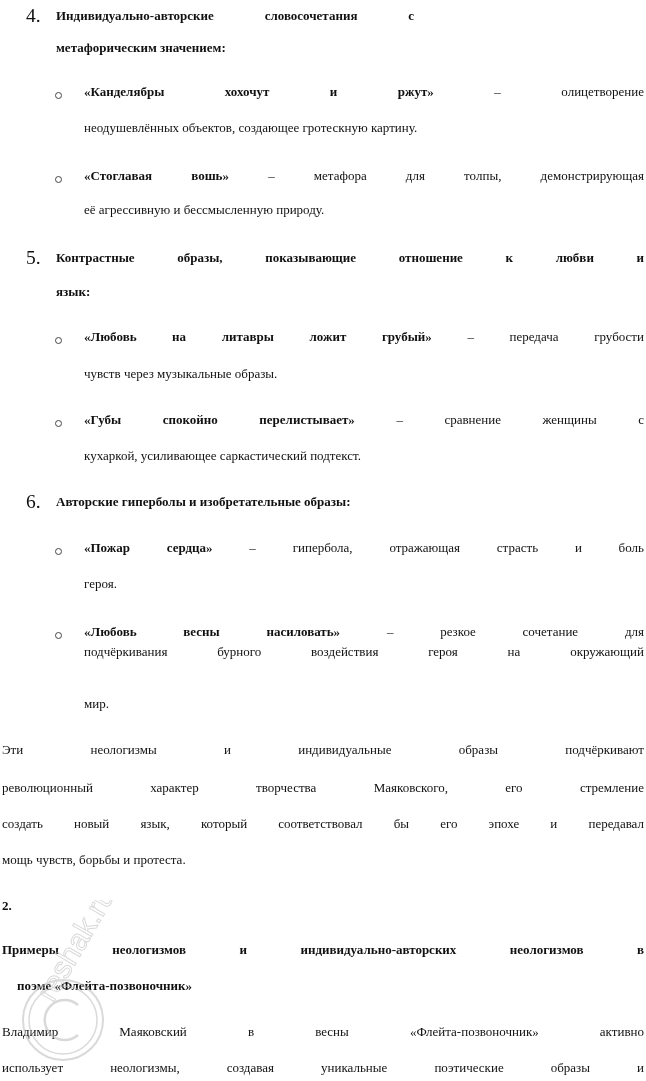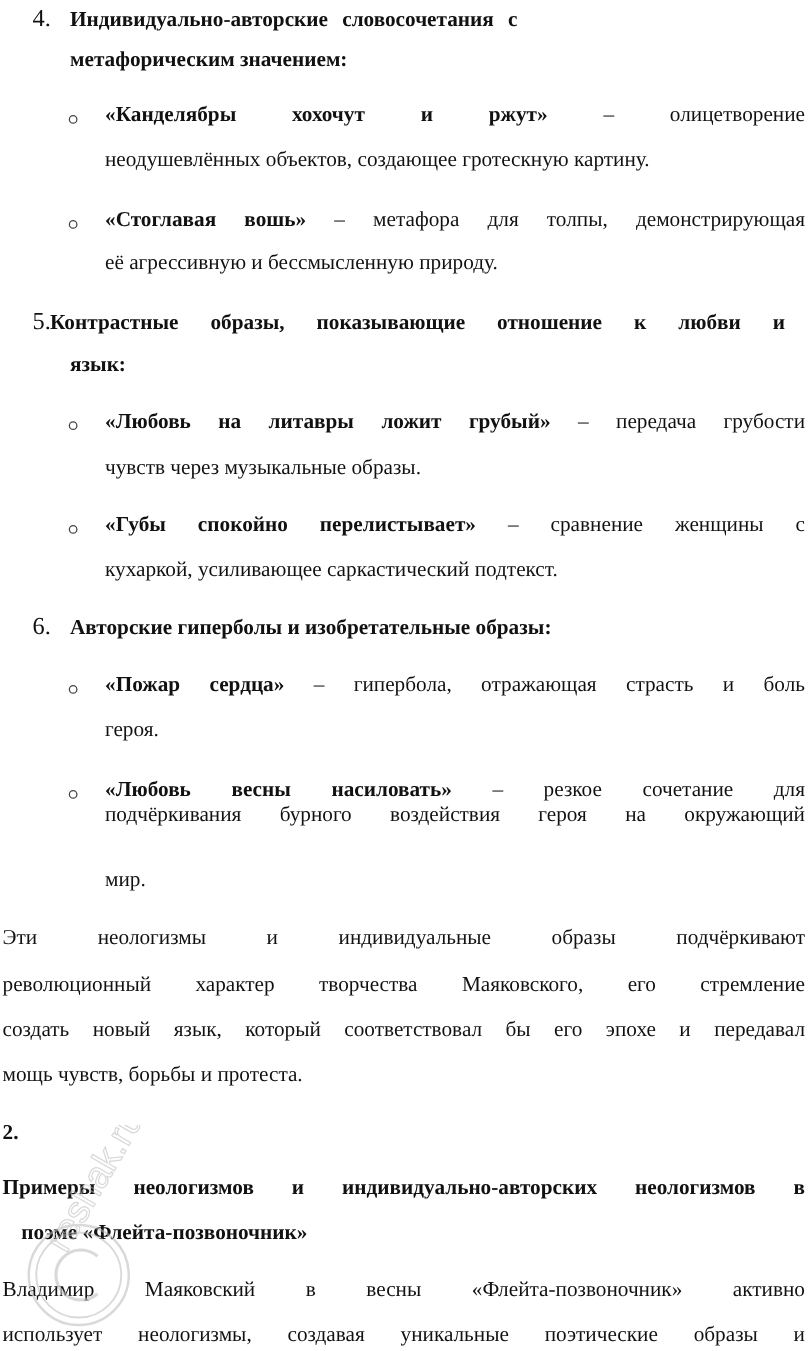--- a/index.html
+++ b/index.html
@@ -1,21 +1,21 @@
 <!DOCTYPE html>
 <html><head>
 <meta charset="utf-8">
 <style>
   html, body { margin: 0; padding: 0; background: #ffffff; }
   body {
     width: 646px; height: 1081px; overflow: hidden; position: relative;
     font-family: "Liberation Serif", serif; color: #111111;
   }
   .page { position: absolute; left: 0; top: 0; width: 646px; }
-  .line { position: absolute; font-size: 17px; line-height: 24px; white-space: nowrap; }
+  .line { position: absolute; font-size: 13px; line-height: 24px; white-space: nowrap; }
   .b { font-weight: bold; }
   .just { text-align: justify; text-align-last: justify; }
   .num { position: absolute; font-size: 19.5px; line-height: 24px; }
   .bullet {
     position: absolute; width: 7px; height: 7px; border: 1px solid #444;
     border-radius: 50%; box-sizing: border-box;
   }
   .watermark {
     position: absolute; left: 8px; top: 900px; width: 150px; height: 170px;
     pointer-events: none; opacity: 0.55;
@@ -37,21 +37,21 @@
   </div>
   <div class="line" style="left:84px; top:116px;">неодушевлённых объектов, создающее гротескную картину.</div>
 
   <span class="bullet" style="left:55px; top:176px;"></span>
   <div class="line just" style="left:84px; top:164px; width:560px;">
     <span class="b">«Стоглавая вошь»</span><span> – метафора для толпы, демонстрирующая</span>
   </div>
   <div class="line" style="left:84px; top:198px;">её агрессивную и бессмысленную природу.</div>
 
   <span class="num" style="left:26px; top:246px;">5.</span>
-  <div class="line b just" style="left:40px; top:246px; width:588px;">Контрастные образы, показывающие отношение к любви и</div>
+  <div class="line b just" style="left:56px; top:246px; width:588px;">Контрастные образы, показывающие отношение к любви и</div>
   <div class="line b" style="left:56px; top:280px;">язык:</div>
 
   <span class="bullet" style="left:55px; top:337px;"></span>
   <div class="line just" style="left:84px; top:325px; width:560px;">
     <span class="b">«Любовь на литавры ложит грубый»</span><span> – передача грубости</span>
   </div>
   <div class="line" style="left:84px; top:362px;">чувств через музыкальные образы.</div>
 
   <span class="bullet" style="left:55px; top:420px;"></span>
   <div class="line just" style="left:84px; top:408px; width:560px;">

